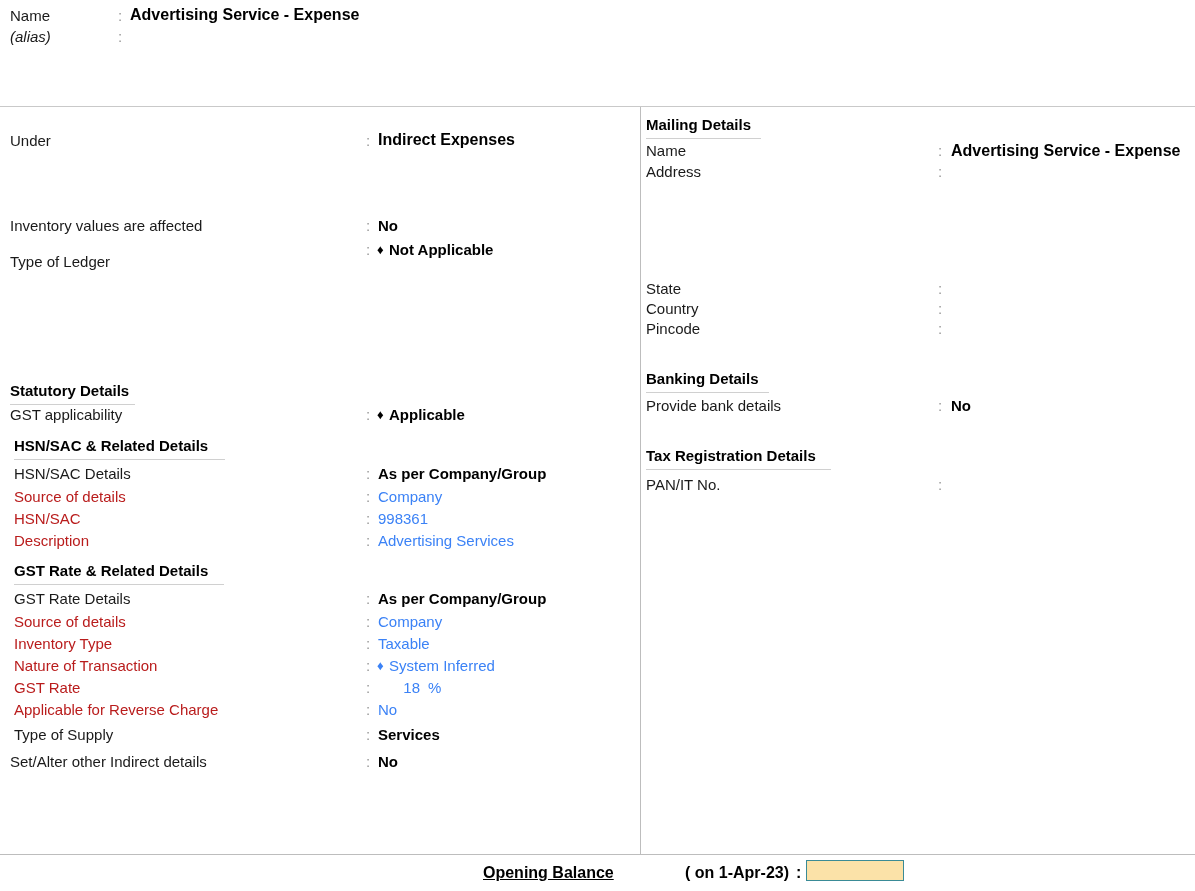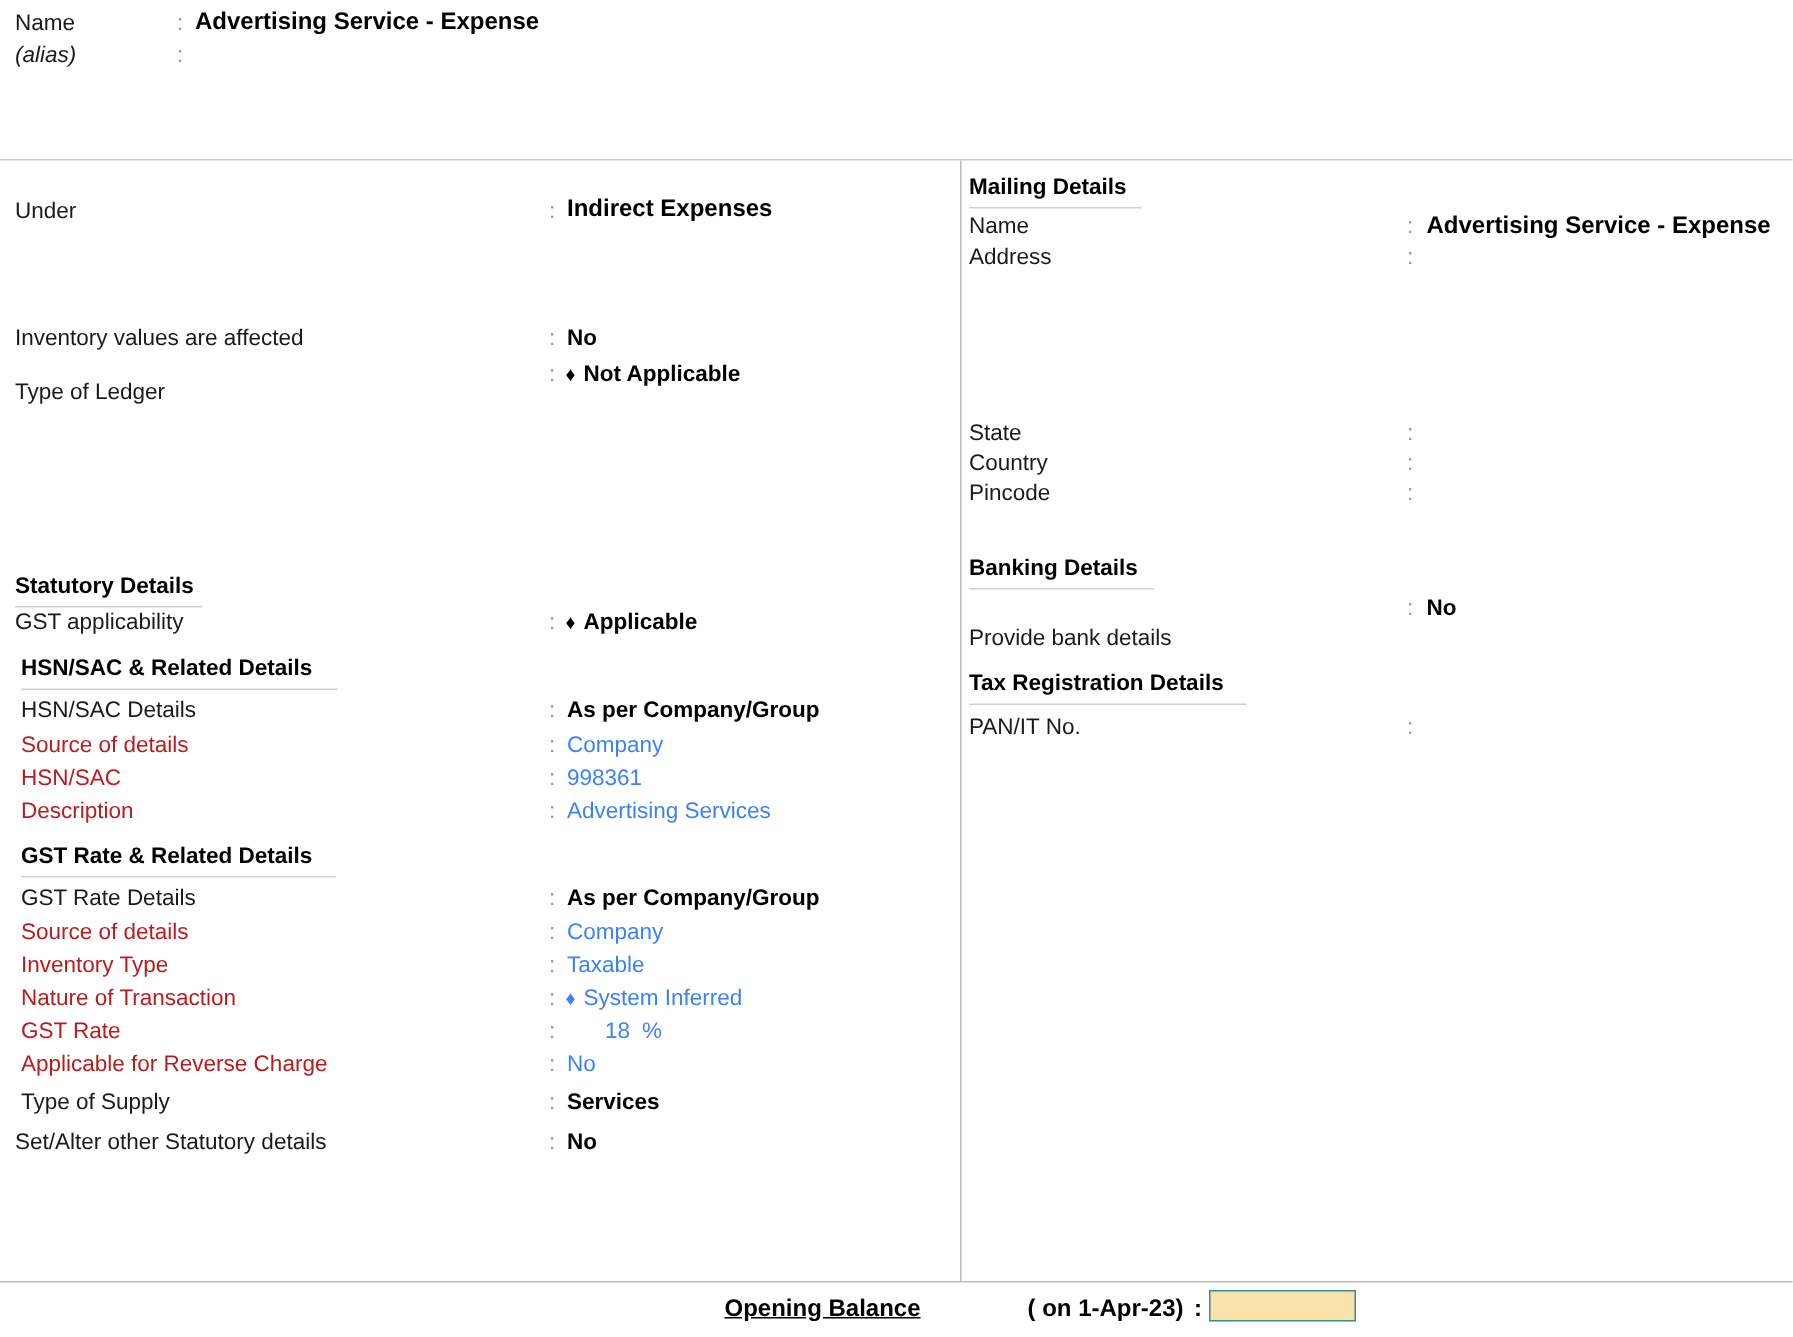--- a/index.html
+++ b/index.html
@@ -134,21 +134,21 @@
   <div class="val dimb" style="left:428px; top:678px;">%</div>
 
   <div class="lbl dim" style="left:14px; top:700px;">Applicable for Reverse Charge</div>
   <div class="colon" style="left:366px; top:700px;">:</div>
   <div class="val dimb" style="left:378px; top:700px;">No</div>
 
   <div class="lbl" style="left:14px; top:725px;">Type of Supply</div>
   <div class="colon" style="left:366px; top:725px;">:</div>
   <div class="val b" style="left:378px; top:725px;">Services</div>
 
-  <div class="lbl" style="left:10px; top:752px;">Set/Alter other Statutory details</div>
+  <div class="lbl" style="left:10px; top:752px;">Set/Alter other Indirect details</div>
   <div class="colon" style="left:366px; top:752px;">:</div>
   <div class="val b" style="left:378px; top:752px;">No</div>
 
   <div class="sec" style="left:646px; top:115px; width:115px;">Mailing Details</div>
 
   <div class="lbl" style="left:646px; top:141px;">Name</div>
   <div class="colon" style="left:938px; top:141px;">:</div>
   <div class="val b" style="left:951px; top:141px; font-size:16px;">Advertising Service - Expense</div>
 
   <div class="lbl" style="left:646px; top:162px;">Address</div>
@@ -162,21 +162,21 @@
   <div class="lbl" style="left:646px; top:299px;">Country</div>
   <div class="colon" style="left:938px; top:299px;">:</div>
   <div class="val b" style="left:951px; top:299px;"></div>
 
   <div class="lbl" style="left:646px; top:319px;">Pincode</div>
   <div class="colon" style="left:938px; top:319px;">:</div>
   <div class="val b" style="left:951px; top:319px;"></div>
 
   <div class="sec" style="left:646px; top:369px; width:123px;">Banking Details</div>
 
-  <div class="lbl" style="left:646px; top:416px;">Provide bank details</div>
+  <div class="lbl" style="left:646px; top:396px;">Provide bank details</div>
   <div class="colon" style="left:938px; top:396px;">:</div>
   <div class="val b" style="left:951px; top:396px;">No</div>
 
   <div class="sec" style="left:646px; top:446px; width:185px;">Tax Registration Details</div>
 
   <div class="lbl" style="left:646px; top:475px;">PAN/IT No.</div>
   <div class="colon" style="left:938px; top:475px;">:</div>
   <div class="val b" style="left:951px; top:475px;"></div>
 
   <div class="hr-bottom"></div>

